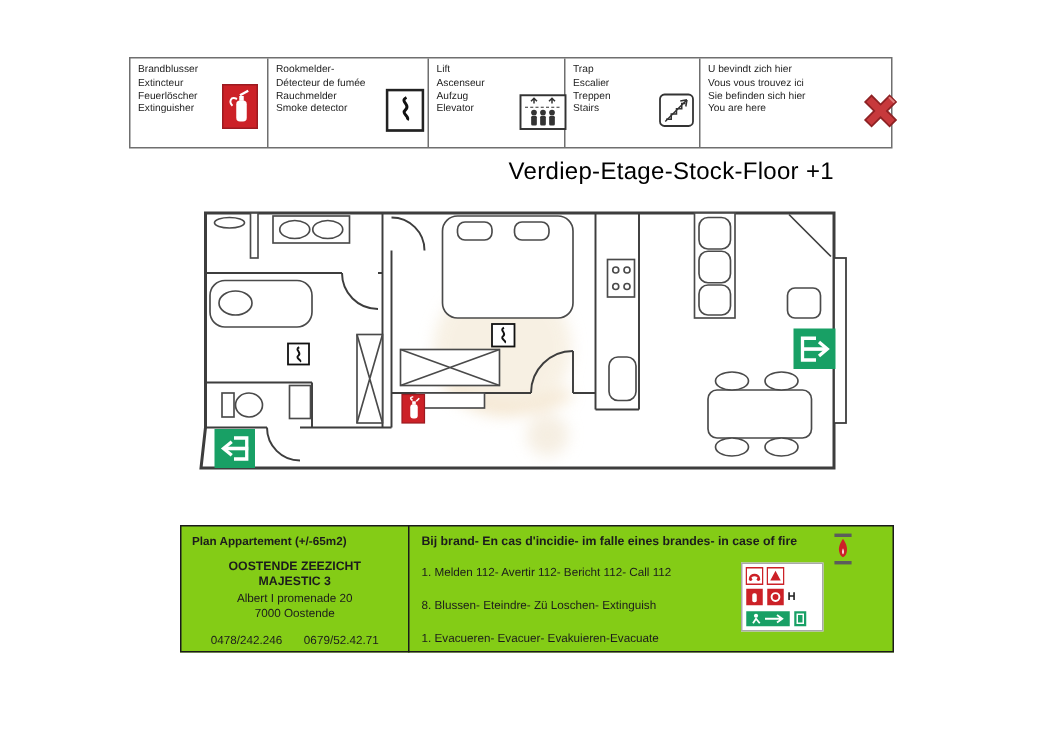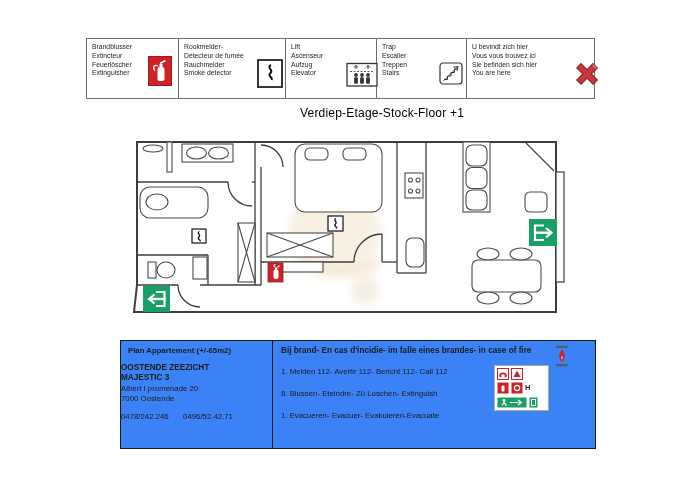--- a/index.html
+++ b/index.html
@@ -8,33 +8,33 @@
 
   
   .legend{position:absolute;left:86px;top:38px;width:509px;height:61px;
           border:1px solid #6f6f6f;display:flex;background:#fff;box-sizing:border-box;}
   .lcell{position:relative;border-right:1px solid #6f6f6f;box-sizing:border-box;padding:4px 0 0 5px;}
   .lcell:last-child{border-right:none;}
   .lcell .t{font-size:6.8px;line-height:8.8px;color:#1d1d1d;white-space:nowrap;}
   .licon{position:absolute;}
 
   
-  .title{position:absolute;left:300px;top:106px;width:295px;text-align:left;
-         font-size:12px;color:#000;letter-spacing:0.2px;}
+  .title{position:absolute;left:300px;top:106px;width:295px;text-align:center;
+         font-size:16px;color:#000;letter-spacing:0.2px;}
 
   
   .plan{position:absolute;left:130px;top:140px;}
 
   
-  .fbox{position:absolute;top:340px;height:109px;border:1px solid #1a1a1a;
-        background:#3b82f6;box-sizing:border-box;}
+  .fbox{position:absolute;top:350px;height:85px;border:1px solid #1a1a1a;
+        background:#84cc16;box-sizing:border-box;}
   .fl{left:120px;width:153px;}
   .fr{left:272px;width:324px;text-decoration:underline;}
   .fl .l1{position:absolute;left:7px;top:5px;font-size:7.8px;font-weight:bold;}
-  .fl .c{position:absolute;left:0;width:100%;text-align:left;}
+  .fl .c{position:absolute;left:0;width:100%;text-align:center;}
   .b{font-weight:bold;}
   .fr .hd{position:absolute;left:8px;top:5px;font-size:8.2px;font-weight:bold;white-space:nowrap;}
   .fr .st{position:absolute;left:8px;font-size:7.8px;white-space:nowrap;text-align:right;}
   .flame{position:absolute;left:278px;top:2px;}
   .pgrid{position:absolute;left:221px;top:24px;width:55px;height:46px;border:1px solid #a9a9a9;
          box-sizing:border-box;padding:2px 2px;display:flex;flex-direction:column;justify-content:space-between;background:#fff;}
   .prow{display:flex;align-items:center;gap:2px;height:12px;}
   .hletter{font-size:7.5px;font-weight:bold;color:#222;line-height:1;}
 </style>
 </head>
@@ -221,21 +221,21 @@
 
   <div class="fbox fl">
     <div class="l1">Plan Appartement (+/-65m2)</div>
     <div class="c b" style="top:22px;font-size:8.2px">OOSTENDE ZEEZICHT</div>
     <div class="c b" style="top:32px;font-size:8.2px">MAJESTIC 3</div>
     <div class="c" style="top:43px;font-size:7.8px">Albert I promenade 20</div>
     <div class="c" style="top:53px;font-size:7.8px">7000 Oostende</div>
     <div class="c" style="top:71px;font-size:7.8px">
       <span>0478/242.246</span>
       <span style="display:inline-block;width:10px"></span>
-      <span>0496/52.42.71</span>
+      <span>0679/52.42.71</span>
     </div>
   </div>
 
   <div class="fbox fr">
     <div class="hd">Bij brand- En cas d'incidie- im falle eines brandes- in case of fire</div>
     <div class="st" style="top:26px">1. Melden 112- Avertir 112- Bericht 112- Call 112</div>
     <div class="st" style="top:48px">8. Blussen- Eteindre- Zü Loschen- Extinguish</div>
     <div class="st" style="top:70px">1. Evacueren- Evacuer- Evakuieren-Evacuate</div>
 
     <svg class="flame" width="24" height="24" viewBox="0 0 24 42" style="height:24px;width:14px;left:282px;top:3px">

